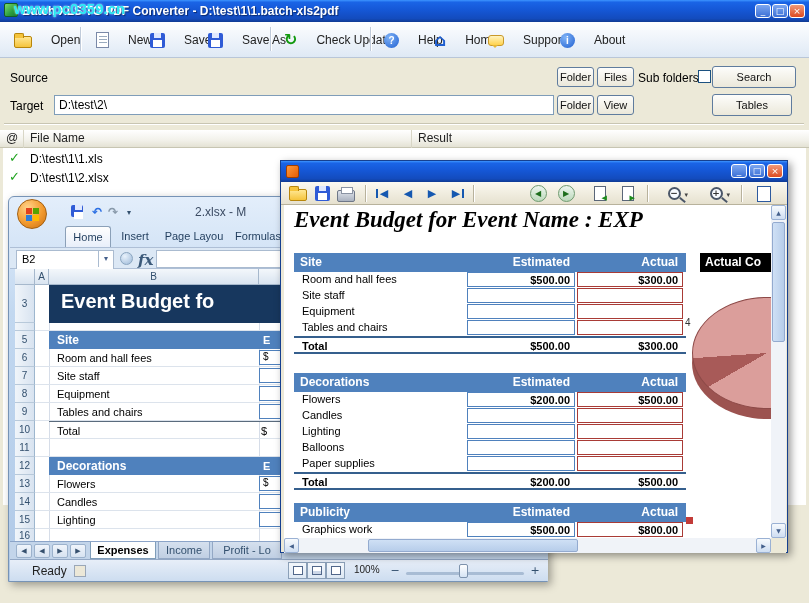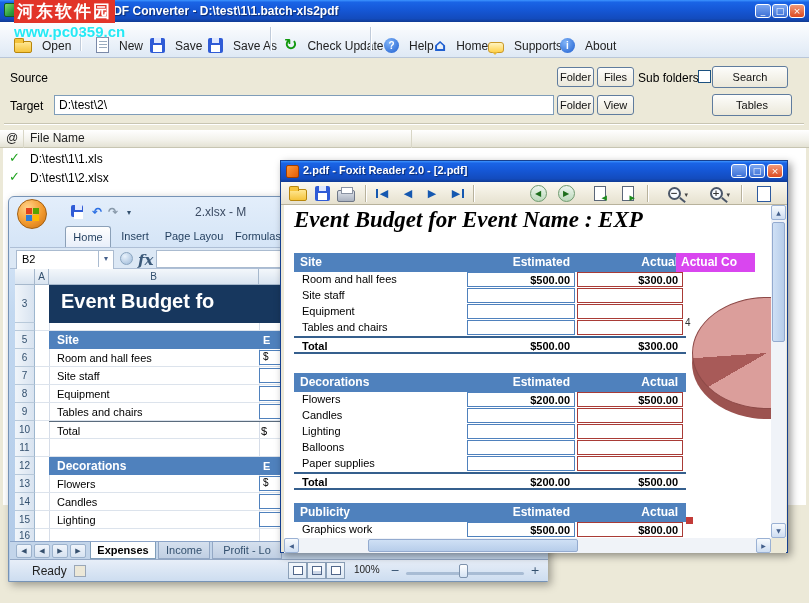--- a/index.html
+++ b/index.html
@@ -16,21 +16,21 @@
 .win-btn.close{background:linear-gradient(#f09a7a,#dd4a21)}
 .xpbtn{position:absolute;height:20px;border:1px solid #5f7c9e;border-radius:3px;
   background:linear-gradient(#fdfdfb,#ebe8da);font-size:11px;color:#111;text-align:center;line-height:18px}
 .xpinput{position:absolute;height:20px;border:1px solid #7f9db9;background:#fff;font-size:12px;
   padding-left:4px;font-family:"Liberation Sans",sans-serif}
 .checkbox{position:absolute;width:13px;height:13px;background:#fff;border:1px solid #1c5180}
 .msep{position:absolute;top:5px;width:1px;height:24px;background:#c0cbda;box-shadow:1px 0 0 #fff}
 
 
 .mtoolbar{background:linear-gradient(#fdfeff,#dfe9f5);border-bottom:1px solid #b9c6d8}
-.mtb{position:absolute;top:5px;height:26px;display:flex;align-items:flex-end;gap:10px;font-size:12px;color:#222;padding:0 4px}
+.mtb{position:absolute;top:5px;height:26px;display:flex;align-items:center;gap:19px;font-size:12px;color:#222;padding:0 4px}
 .ico-folder{display:inline-block;width:18px;height:12px;background:linear-gradient(#ffe793,#f5c43c);
   border:1px solid #b8860b;border-radius:2px;position:relative;margin-top:3px}
 .ico-folder::before{content:"";position:absolute;left:-1px;top:-4px;width:8px;height:4px;background:#f5c43c;
   border:1px solid #b8860b;border-bottom:none;border-radius:2px 2px 0 0}
 .ico-doc{display:inline-block;width:13px;height:16px;background:#fff;border:1px solid #7a89a8;position:relative}
 .ico-doc::before{content:"";position:absolute;left:2px;top:3px;width:8px;height:1px;background:#9aabbf;
   box-shadow:0 3px 0 #9aabbf,0 6px 0 #9aabbf}
 .ico-save{display:inline-block;width:15px;height:15px;background:#2f5bd6;border-radius:2px;position:relative}
 .ico-save::before{content:"";position:absolute;left:4px;top:0;width:7px;height:5px;background:#dfe8ff}
 .ico-save::after{content:"";position:absolute;left:3px;top:7px;width:9px;height:7px;background:#fff}
@@ -141,21 +141,21 @@
 .colact{position:absolute;left:283px;width:106px}
 .hdrcol{top:2px;text-align:right;padding-right:5px}
 .pbox{top:0;height:15px;background:#fff;text-align:right;padding-right:4px;font-weight:bold;
   font-size:11px;line-height:14px}
 .pbox.est{border:1px solid #4f81bd}
 .pbox.act{border:1px solid #a93b36}
 .pdf-total{position:relative;height:18px;border-top:2px solid #355f8d;border-bottom:2px solid #355f8d;
   font-weight:bold;font-size:11px}
 .pdf-total .pdf-label{top:2px}
 .pdf-total .tval{top:2px;text-align:right;padding-right:5px}
-.side-hd{position:absolute;left:392px;top:48px;width:79px;height:19px;background:#d946ef;color:#fff;
+.side-hd{position:absolute;left:416px;top:48px;width:79px;height:19px;background:#000000;color:#fff;
   font-weight:bold;font-size:12px;padding:2px 0 0 5px;white-space:nowrap;overflow:hidden}
 .pie-rim{position:absolute;left:408px;top:102px;width:150px;height:112px;border-radius:50%;background:#9c5350}
 .pie-top{position:absolute;left:408px;top:92px;width:150px;height:112px;border-radius:50%;
   background:conic-gradient(from 240deg,#a85a58 0 26deg,#db9e9b 26deg 360deg);border:1px solid #8d4a48}
 .scr-v{position:absolute;left:490px;top:44px;width:15px;height:333px;background:#f0f3f8}
 .scr-h{position:absolute;left:3px;top:377px;width:487px;height:15px;background:#f0f3f8}
 .scr-btn{position:absolute;background:linear-gradient(#f7fafd,#cfdef2);border:1px solid #9ab1d4;
   border-radius:2px;color:#44608c;font-size:6px;text-align:center;line-height:13px}
 .scr-thumb{position:absolute;background:linear-gradient(90deg,#cfe0f5,#b7cdea);border:1px solid #93aacf;border-radius:2px}
 .scr-thumb.h{background:linear-gradient(#cfe0f5,#b7cdea)}
@@ -218,33 +218,34 @@
           <span class="ico-badge">i</span>
           <span>About</span>
         </div>
     </div>
 
     <span class="abs" style="left:10px;top:71px">Source</span>
     <div class="xpbtn" style="left:557px;top:67px;width:37px">Folder</div>
     <div class="xpbtn" style="left:597px;top:67px;width:37px">Files</div>
     <span class="abs" style="left:638px;top:71px">Sub folders</span>
     <div class="checkbox" style="left:698px;top:70px"></div>
-    <div class="xpbtn" style="left:712px;top:66px;width:76px;height:22px;line-height:20px">Search</div>
+    <div class="xpbtn" style="left:712px;top:66px;width:84px;height:22px;line-height:20px">Search</div>
 
     <span class="abs" style="left:10px;top:99px">Target</span>
     <input class="xpinput" style="left: 54px; top: 95px; width: 500px;" value="D:\test\2\">
     <div class="xpbtn" style="left:557px;top:95px;width:37px">Folder</div>
     <div class="xpbtn" style="left:597px;top:95px;width:37px">View</div>
     <div class="xpbtn" style="left:712px;top:94px;width:80px;height:22px;line-height:20px">Tables</div>
 
     <div class="abs" style="left:4px;top:123px;width:800px;height:1px;background:#c8c5b2;box-shadow:0 1px 0 #fff"></div>
 
     <div class="abs lhead" style="left:0;top:130px;width:809px;height:18px">
       <div class="lhead-cell" style="left:0;width:24px">@</div>
       <div class="lhead-cell" style="left:24px;width:388px">File Name</div>
+      <div class="lhead-cell" style="left:412px;width:397px;border-right:none">Result</div>
     </div>
     <div class="abs" style="left:3px;top:148px;width:803px;height:357px;background:#fff"></div>
     <div class="abs" style="left:3px;top:150px;width:803px;height:17px">
       <span class="lcheck glyph" style="left:6px;top:0">✓</span>
       <span class="lrow-text" style="left:27px;top:2px">D:\test\1\1.xls</span>
     </div>
     <div class="abs" style="left:3px;top:169px;width:803px;height:17px">
       <span class="lcheck glyph" style="left:6px;top:0">✓</span>
       <span class="lrow-text" style="left:27px;top:2px">D:\test\1\2.xlsx</span>
     </div>
@@ -415,21 +416,20 @@
       <div class="ztrack" style="left:396px"></div>
       <div class="znotch" style="left:452px"></div>
       <div class="zthumb" style="left:449px"></div>
       <div class="zoombtn glyph" style="left:518px">+</div>
     </div>
   </div>
 
   <div class="abs" id="foxit-win">
     <div class="ftitle tb-blue">
       <div class="foxit-ico"></div>
-      <div class="abs tb-text" style="left:22px;top:3px;font-size:11px">2.pdf - Foxit Reader 2.0 - [2.pdf]</div>
       <div class="win-btn" style="left:450px;top:3px"><span class="glyph">_</span></div>
       <div class="win-btn" style="left:468px;top:3px"><span class="glyph">□</span></div>
       <div class="win-btn close" style="left:486px;top:3px"><span class="glyph">×</span></div>
     </div>
 
     <div class="ftoolbar">
       <div class="ftb" style="left:6px">
           <span class="ico-folder"></span>
         </div>
       <div class="ftb" style="left:30px">
@@ -591,17 +591,16 @@
 
     <div class="scr-h">
       <div class="scr-btn glyph" style="left:0;top:0;width:15px;height:15px">◀</div>
       <div class="scr-thumb h" style="left:84px;top:1px;width:210px;height:13px"></div>
       <div class="scr-btn glyph" style="left:472px;top:0;width:15px;height:15px">▶</div>
     </div>
     <div class="abs" style="left:490px;top:377px;width:15px;height:15px;background:#ece9d8"></div>
   </div>
 
   <div class="abs" style="left:14px;top:0">
-    <div><span class="wm1">河东软件园</span></div>
     <div class="wm2">www.pc0359.cn</div>
   </div>
 
 </div>
 
 </body></html>

